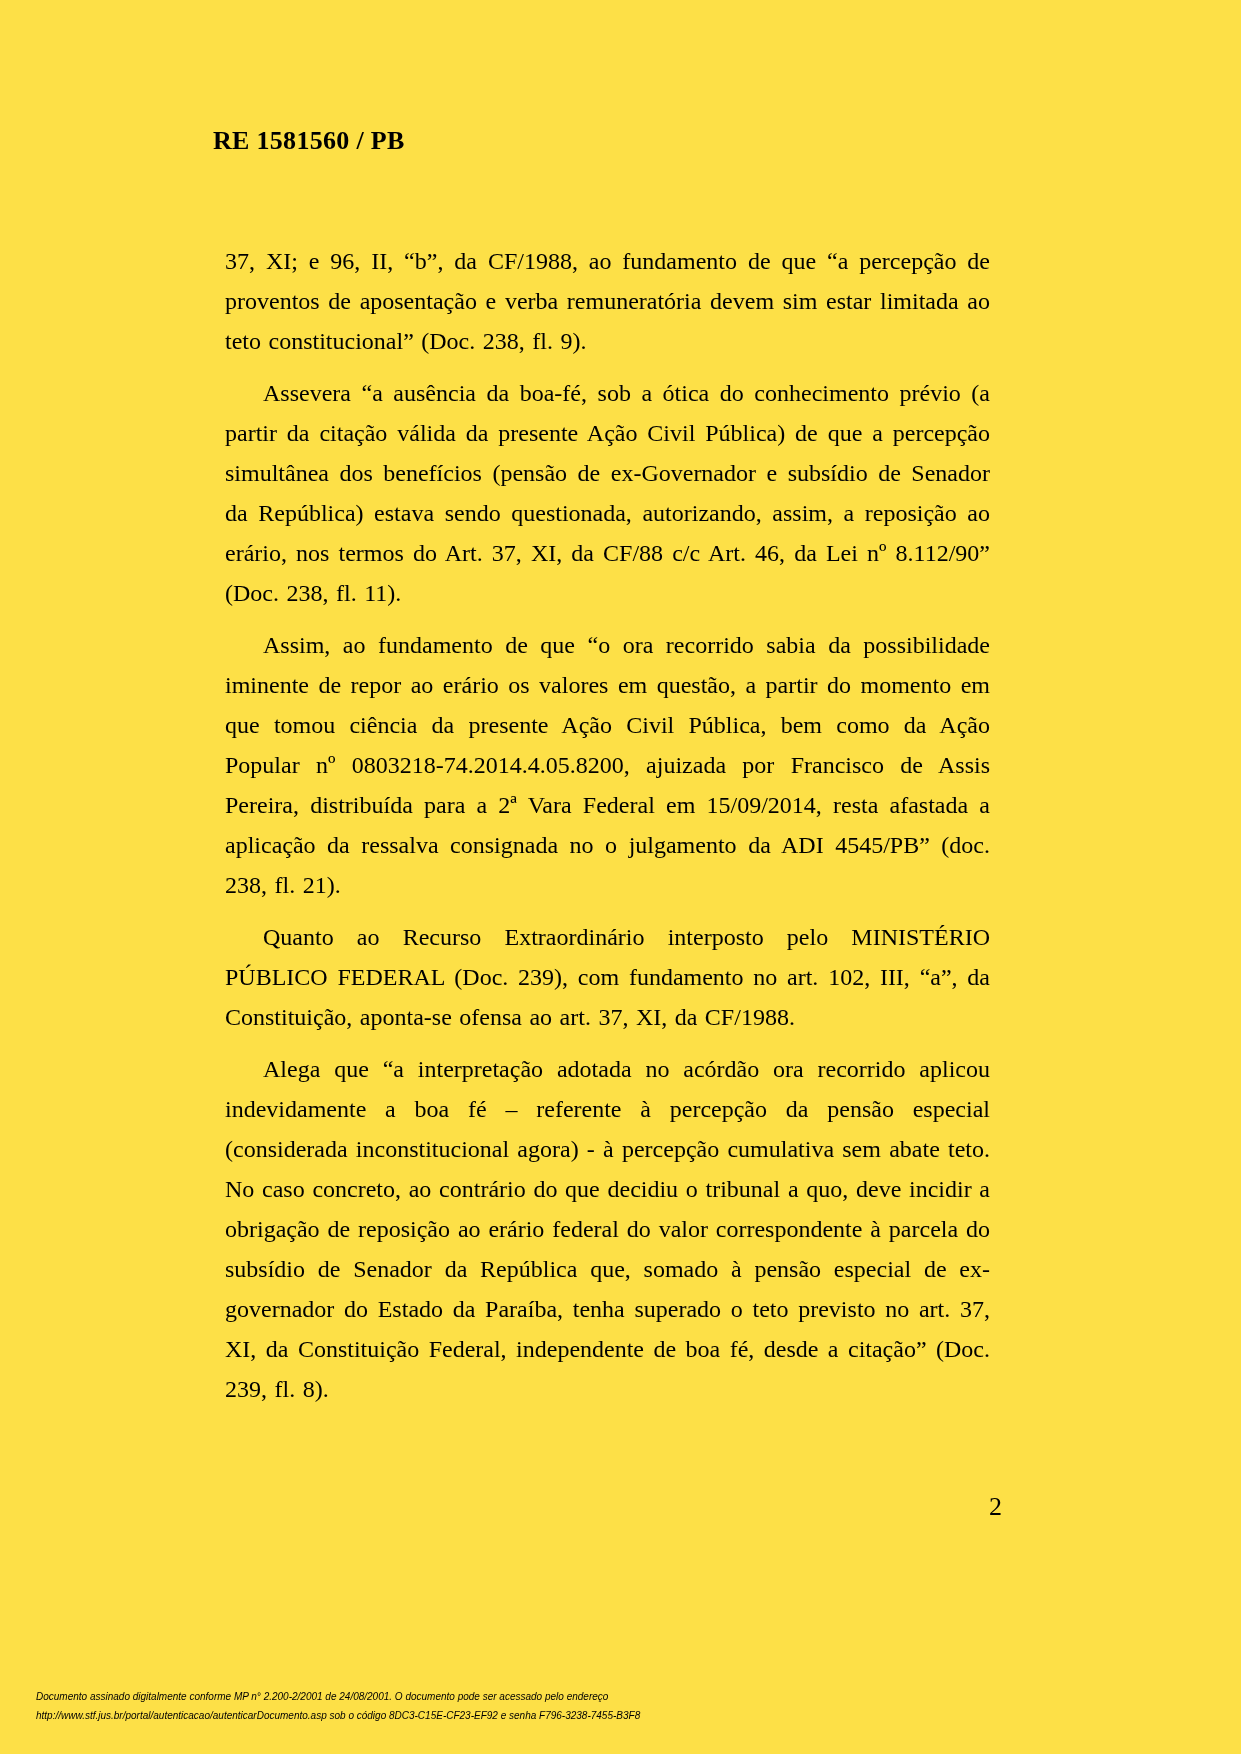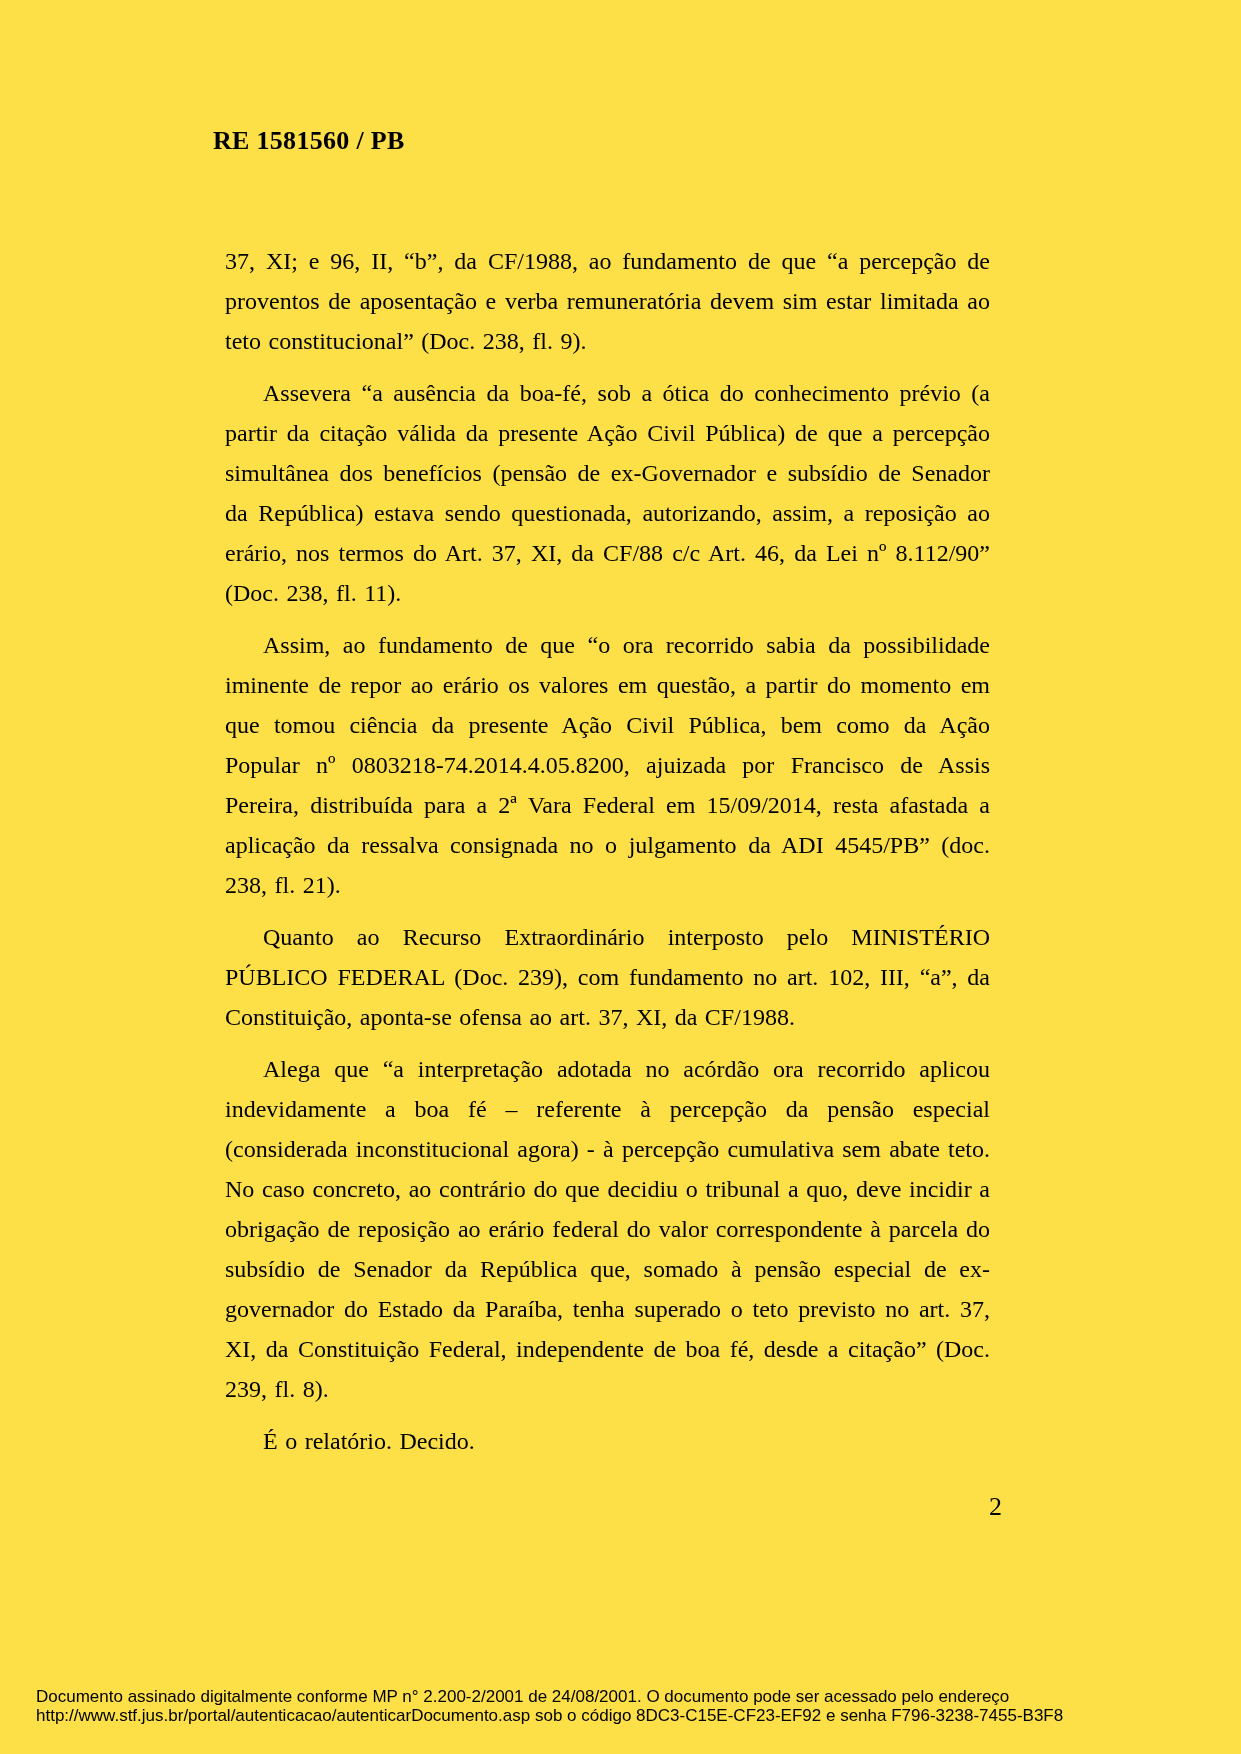--- a/index.html
+++ b/index.html
@@ -47,40 +47,40 @@
     top: 1492px;
     width: 789px;
     text-align: right;
     font-size: 26px;
   }
   .doc-footer {
     position: absolute;
     left: 36px;
     top: 1687px;
     font-family: "Liberation Sans", sans-serif;
-    font-size: 17px;
+    font-size: 10px;
     line-height: 19px;
     color: #000000;
     white-space: nowrap;
+    font-style: italic;
   }
 </style>
 </head>
 <body>
 
 <div class="page">
 
   <div class="case-header">RE 1581560 / PB</div>
 
   <div class="doc-body" id="paragraphs">
       <p class="para"><span class="">37, XI; e 96, II, “b”, da CF/1988, ao fundamento de que “a percepção de proventos de aposentação e verba remuneratória devem sim estar limitada ao teto constitucional” (Doc. 238, fl. 9).</span></p>
       <p class="para indent"><span class="">Assevera “a ausência da boa-fé, sob a ótica do conhecimento prévio (a partir da citação válida da presente Ação Civil Pública) de que a percepção simultânea dos benefícios (pensão de ex-Governador e subsídio de Senador da República) estava sendo questionada, autorizando, assim, a reposição ao erário, nos termos do Art. 37, XI, da CF/88 c/c Art. 46, da Lei nº 8.112/90” (Doc. 238, fl. 11).</span></p>
       <p class="para indent"><span class="">Assim, ao fundamento de que “o ora recorrido sabia da possibilidade iminente de repor ao erário os valores em questão, a partir do momento em que tomou ciência da presente Ação Civil Pública, bem como da Ação Popular nº 0803218-74.2014.4.05.8200, ajuizada por Francisco de Assis Pereira, distribuída para a 2ª Vara Federal em 15/09/2014, resta afastada a aplicação da ressalva consignada no o julgamento da ADI 4545/PB” (doc. 238, fl. 21).</span></p>
       <p class="para indent"><span class="">Quanto ao Recurso Extraordinário interposto pelo MINISTÉRIO PÚBLICO FEDERAL (Doc. 239), com fundamento no art. 102, III, “a”, da Constituição, aponta-se ofensa ao art. 37, XI, da CF/1988.</span></p>
       <p class="para indent"><span class="">Alega que “a interpretação adotada no acórdão ora recorrido aplicou indevidamente a boa fé – referente à percepção da pensão especial (considerada inconstitucional agora) - à percepção cumulativa sem abate teto. No caso concreto, ao contrário do que decidiu o tribunal </span><span class="italic">a quo</span><span class="">, deve incidir a obrigação de reposição ao erário federal do valor correspondente à parcela do subsídio de Senador da República que, somado à pensão especial de ex-governador do Estado da Paraíba, tenha superado o teto previsto no art. 37, XI, da Constituição Federal, independente de boa fé, desde a citação” (Doc. 239, fl. 8).</span></p>
-      <p class="para indent"><span class="">É o relatório. Decido.</span></p>
     </div>
 
   <div class="page-number">2</div>
 
   <div class="doc-footer">
     <div>Documento assinado digitalmente conforme MP n° 2.200-2/2001 de 24/08/2001. O documento pode ser acessado pelo endereço</div>
     <div>http://www.stf.jus.br/portal/autenticacao/autenticarDocumento.asp sob o código 8DC3-C15E-CF23-EF92 e senha F796-3238-7455-B3F8</div>
   </div>
 
 </div>

